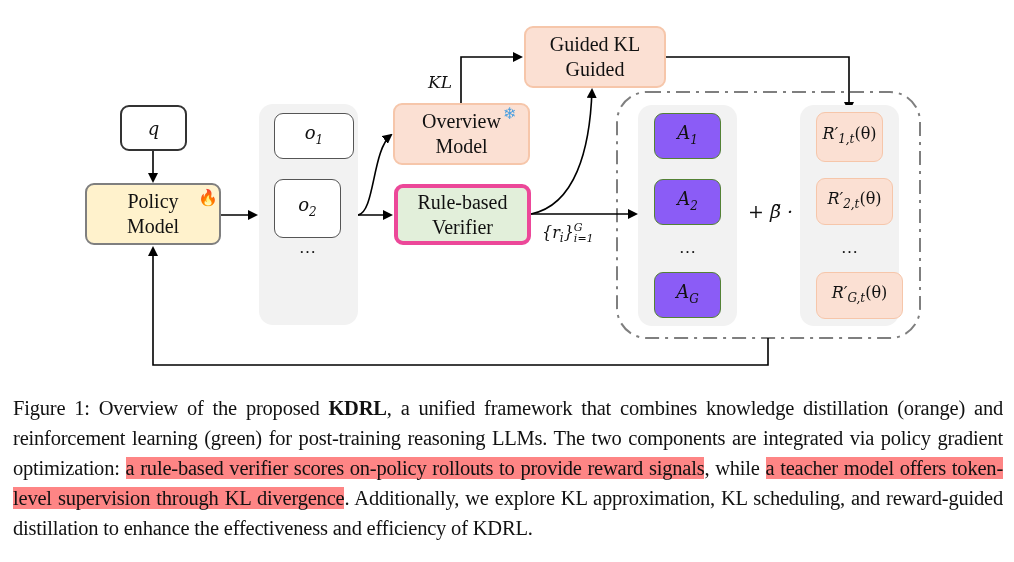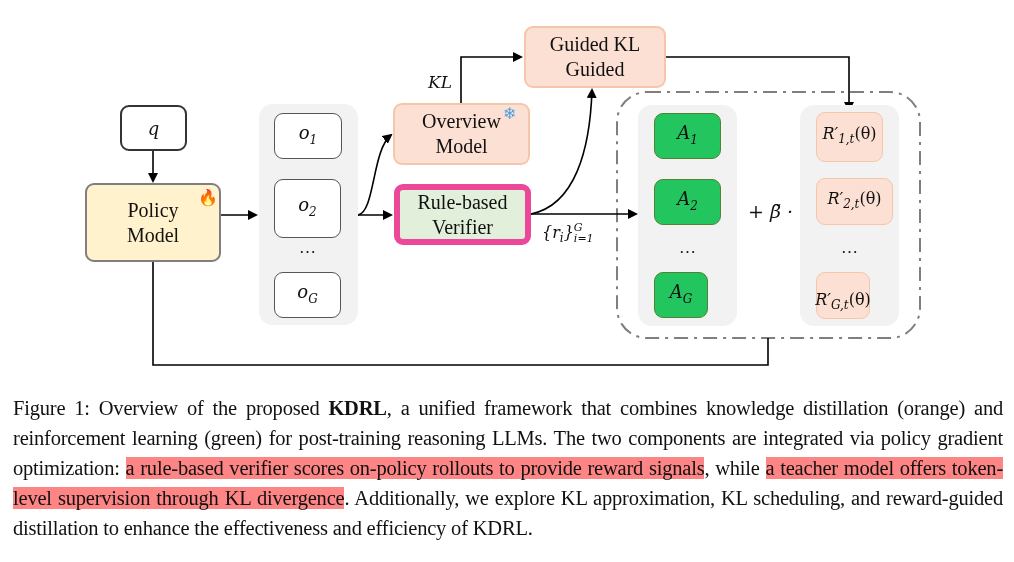--- a/index.html
+++ b/index.html
@@ -2,22 +2,22 @@
 <html><head>
 <meta charset="utf-8">
 <style>
   html,body{margin:0;padding:0;background:#fff;}
   body{width:1014px;height:562px;position:relative;overflow:hidden;font-family:"Liberation Serif","DejaVu Serif",serif;color:#111;}
   #diagram{position:absolute;left:0;top:0;width:1014px;height:380px;}
   .box{position:absolute;box-sizing:border-box;border-radius:9px;display:flex;align-items:center;justify-content:center;text-align:center;font-size:20px;line-height:25px;}
   .plain{border:2px solid #333;background:#fff;}
   .policy{background:#fff2cc;border:2.5px solid #7f7f7f;}
   .orange{background:#fbe0d3;border:2px solid #f6c6aa;}
-  .green{background:#e2efda;border:6px solid #ec4899;}
-  .green-thin{background:#22c55e;border:1.6px solid #548235;}
+  .green{background:#e2efda;border:4px solid #ec4899;}
+  .green-thin{background:#8b5cf6;border:1.6px solid #548235;}
   .panel{position:absolute;background:#f2f2f2;border-radius:14px;}
   .math{font-style:italic;font-family:"DejaVu Serif",serif;font-size:18px;}
   .math sub,.math sup{font-size:12px;}
   .label{position:absolute;font-size:17px;}
   .icon{position:absolute;font-size:16px;}
   #caption{position:absolute;left:13px;top:393px;width:990px;font-size:20.5px;line-height:30px;text-align:justify;letter-spacing:-0.2px;}
   .hl{background:#fe8585;}
   .bold{font-weight:bold;}
 </style>
 </head>
@@ -49,37 +49,34 @@
 
     <path d="M661,57 L849,57 L849,110" fill="none" stroke="#000" stroke-width="1.6" marker-end="url(#ah)"></path>
 
     <path d="M768,338 L768,365 L153,365 L153,248" fill="none" stroke="#000" stroke-width="1.6" marker-end="url(#ah)"></path>
   </svg>
 
   <div class="box plain" style="left:120px;top:105px;width:67px;height:46px;">
     <span class="math">q</span>
   </div>
 
-  <div class="box policy" style="left:85px;top:183px;width:136px;height:79px;flex-direction:column;">
+  <div class="box policy" style="left:85px;top:183px;width:136px;height:62px;flex-direction:column;">
     <span>Policy</span>
     <span>Model</span>
   </div>
   <span class="icon" style="left:198px;top:188px;color:#f07020;">🔥</span>
 
   <div class="panel" style="left:259px;top:104px;width:99px;height:221px;"></div>
-  <div class="box plain" style="left:274px;top:113px;width:68px;height:46px;border-width:1.6px;border-color:#555;">
+  <div class="box plain" style="left:274px;top:113px;width:80px;height:46px;border-width:1.6px;border-color:#555;">
     <span class="math"><span>o</span><sub>1</sub></span>
   </div>
   <div class="box plain" style="left:274px;top:179px;width:67px;height:59px;border-width:1.6px;border-color:#555;">
     <span class="math"><span>o</span><sub>2</sub></span>
   </div>
   <div class="label" style="left:299px;top:238px;">…</div>
-  <div class="box plain" style="left:274px;top:272px;width:67px;height:46px;border-width:1.6px;border-color:#555;">
-    <span class="math"><span>o</span><sub>G</sub></span>
-  </div>
 
   <div class="label math" style="left:428px;top:72px;">KL</div>
 
   <div class="box orange" style="left:393px;top:103px;width:137px;height:62px;flex-direction:column;">
     <span>Overview</span>
     <span>Model</span>
   </div>
   <span class="icon" style="left:503px;top:104px;color:#4a9fe0;">❄</span>
 
   <div class="box green" style="left:394px;top:184px;width:137px;height:61px;flex-direction:column;">
@@ -100,32 +97,32 @@
   </div>
 
   <div class="panel" style="left:638px;top:105px;width:99px;height:221px;"></div>
   <div class="box green-thin" style="left:654px;top:113px;width:67px;height:46px;">
     <span class="math"><span>A</span><sub>1</sub></span>
   </div>
   <div class="box green-thin" style="left:654px;top:179px;width:67px;height:46px;justify-content:center;">
     <span class="math"><span>A</span><sub>2</sub></span>
   </div>
   <div class="label" style="left:679px;top:238px;">…</div>
-  <div class="box green-thin" style="left:654px;top:272px;width:54px;height:46px;">
+  <div class="box green-thin" style="left:654px;top:272px;width:67px;height:46px;">
     <span class="math"><span>A</span><sub>G</sub></span>
   </div>
 
   <div class="label math" style="left:748px;top:200px;font-size:19px;">+ β̃ ·</div>
 
   <div class="panel" style="left:800px;top:105px;width:99px;height:221px;"></div>
   <div class="box orange" style="left:816px;top:112px;width:67px;height:50px;border-width:1.4px;">
     <span class="math" style="font-size:16px;"><span>R′</span><sub>1,t</sub><span style="font-style:normal">(θ)</span></span>
   </div>
   <div class="box orange" style="left:816px;top:178px;width:77px;height:47px;border-width:1.4px;">
     <span class="math" style="font-size:16px;"><span>R′</span><sub>2,t</sub><span style="font-style:normal">(θ)</span></span>
   </div>
   <div class="label" style="left:841px;top:238px;">…</div>
-  <div class="box orange" style="left:816px;top:272px;width:54px;height:47px;border-width:1.4px;align-items:flex-end;">
+  <div class="box orange" style="left:816px;top:272px;width:87px;height:47px;border-width:1.4px;">
     <span class="math" style="font-size:16px;"><span>R′</span><sub>G,t</sub><span style="font-style:normal">(θ)</span></span>
   </div>
 </div>
 
 <div id="caption"><span>Figure 1: Overview of the proposed </span><span class="bold">KDRL</span><span>, a unified framework that combines knowledge distillation (orange) and reinforcement learning (green) for post-training reasoning LLMs. The two components are integrated via policy gradient optimization: </span><span class="hl">a rule-based verifier scores on-policy rollouts to provide reward signals</span><span>, while </span><span class="hl">a teacher model offers token-level supervision through KL divergence</span><span>. Additionally, we explore KL approximation, KL scheduling, and reward-guided distillation to enhance the effectiveness and efficiency of KDRL.</span></div>
 
 </body></html>

